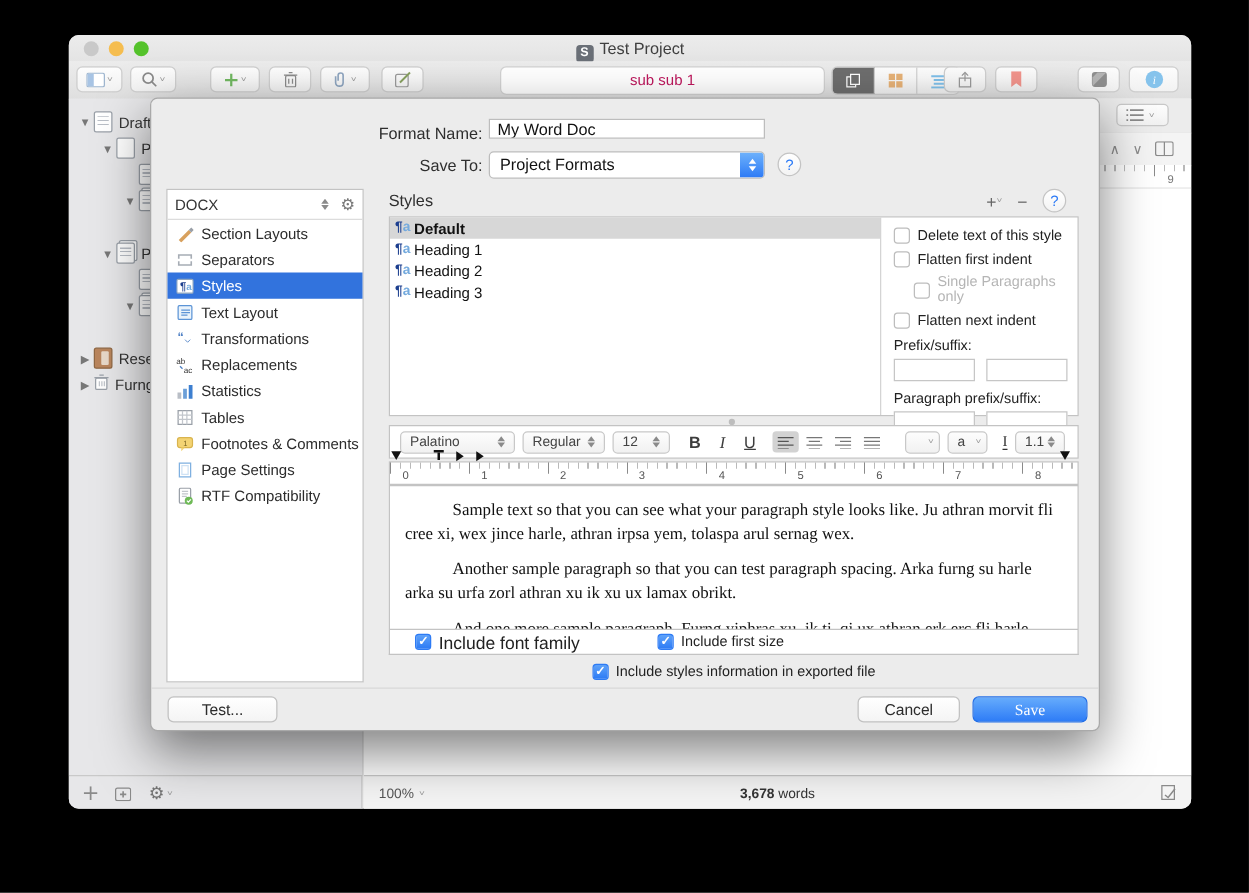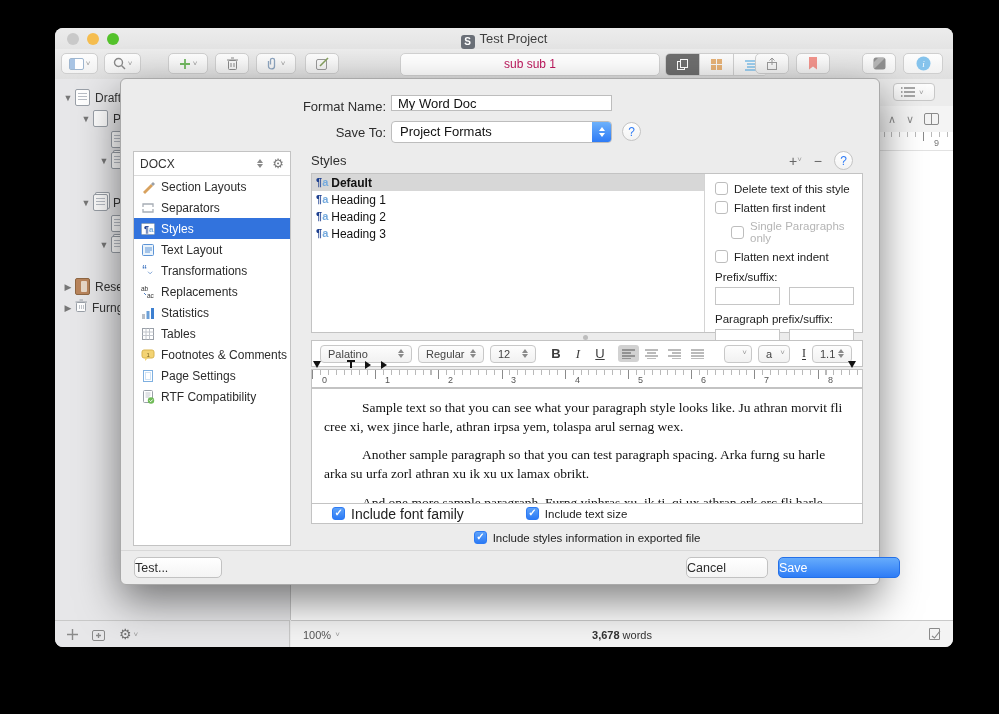--- a/index.html
+++ b/index.html
@@ -132,21 +132,21 @@
   .samplebox{position:absolute;left:190px;top:309px;width:552px;height:116px;background:#fff;border:1px solid #c3c3c3;
     box-sizing:border-box;overflow:hidden;padding:0 12px;}
   .samplebox p{font-family:"Liberation Serif",serif;font-size:13.5px;color:#111;line-height:1.42;margin:9px 0;text-indent:38px;}
   .includerow{position:absolute;left:190px;top:425px;width:552px;height:20px;background:#fff;border:1px solid #c3c3c3;
     border-top:none;box-sizing:border-box;display:flex;align-items:center;gap:6px;padding-left:20px;}
   .includerow .gap{width:50px;}
   .centercb{position:absolute;left:190px;top:452px;width:552px;display:flex;align-items:center;justify-content:center;gap:6px;font-size:11.5px;color:#222;}
   
   .s-footer{position:absolute;left:0;right:0;bottom:0;height:33px;border-top:1px solid #d8d8d8;}
   .btn{position:absolute;top:6px;height:21px;background:linear-gradient(#fff,#f4f4f4);border:1px solid #c2c2c2;
-    border-radius:5px;font-size:12.5px;color:#2c2c2c;line-height:20px;box-sizing:border-box;}
+    border-radius:5px;font-size:12.5px;color:#2c2c2c;text-align:center;line-height:20px;box-sizing:border-box;}
   .btn.primary{background:linear-gradient(#66acfc,#2e7cf6);border-color:#2470e8;color:#fff;}
 </style>
 </head>
 <body>
 
 <div class="window">
 
   <div class="titlebar">
     <span class="tl r"></span>
     <span class="tl y"></span>
@@ -629,28 +629,28 @@
       <p>Sample text so that you can see what your paragraph style looks like. Ju athran morvit fli cree xi, wex jince harle, athran irpsa yem, tolaspa arul sernag wex.</p>
       <p>Another sample paragraph so that you can test paragraph spacing. Arka furng su harle arka su urfa zorl athran xu ik xu ux lamax obrikt.</p>
       <p>And one more sample paragraph. Furng yiphras xu, ik ti, qi ux athran erk erc fli harle, irpsa zorl menardis arul twock.</p>
     </div>
 
     <div class="includerow">
       <span class="cb on"></span>
       <span style="font-size:14px;color:#222;">Include font family</span>
       <span class="gap"></span>
       <span class="cb on"></span>
-      <span style="font-size:11.5px;color:#222;">Include text size</span>
+      <span style="font-size:11.5px;color:#222;">Include first size</span>
     </div>
 
     <div class="centercb">
       <span class="cb on"></span>
       <span>Include styles information in exported file</span>
     </div>
 
     <div class="s-footer">
       <div class="btn" style="left:13px;width:88px;">Test...</div>
       <div class="btn" style="left:565px;width:82px;">Cancel</div>
-      <div class="btn primary" style="left:657px;width:122px;">Save</div>
+      <div class="btn primary" style="left:657px;width:92px;font-family:Liberation Serif, serif;">Save</div>
     </div>
 
   </div>
 </div>
 
 </body></html>

